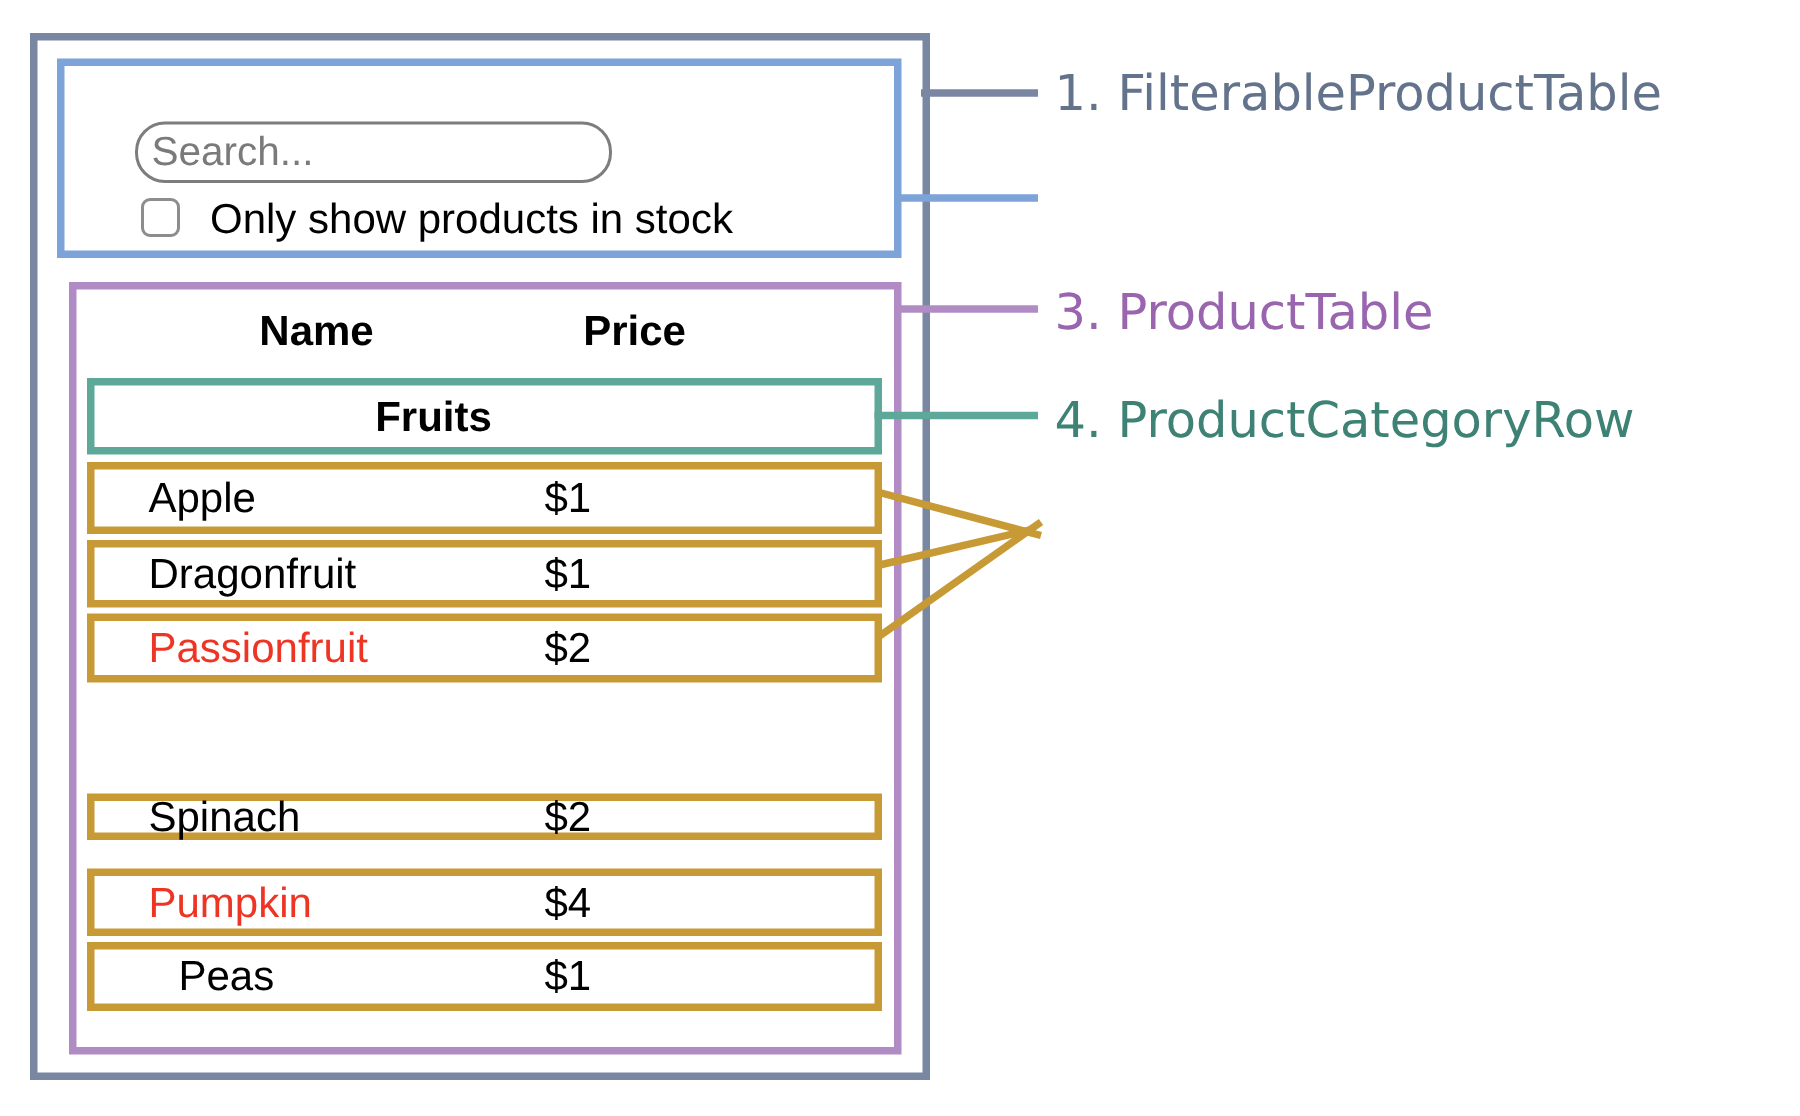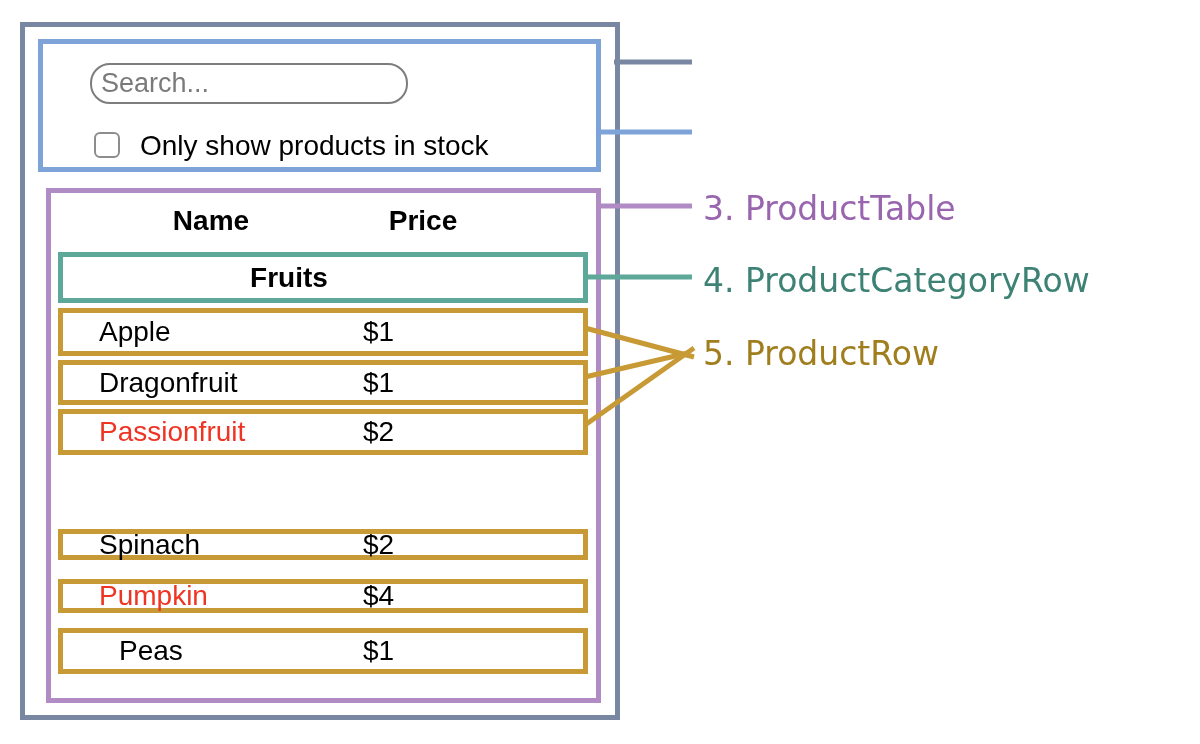--- a/index.html
+++ b/index.html
@@ -6,21 +6,21 @@
   .canvas{
     position:relative;width:1200px;height:744px;background:#ffffff;
     font-family:"Liberation Sans",sans-serif;overflow:hidden;
   }
   .box{position:absolute;box-sizing:border-box;background:transparent;}
   .outer-box{left:20px;top:22px;width:600px;height:698px;border:5px solid var(--slate);}
   .searchbar-box{left:38px;top:39px;width:563px;height:133px;border:5px solid var(--blue);}
   .producttable-box{left:46px;top:188px;width:555px;height:515px;border:5px solid var(--purple);}
 
   .search-input{
-    position:absolute;left:90px;top:63px;width:318px;height:41px;box-sizing:border-box;
+    position:absolute;left:90px;top:81px;width:318px;height:41px;box-sizing:border-box;
     border:2px solid #7d7d7d;border-radius:20px;padding:0 0 0 9px;
     font-family:"Liberation Sans",sans-serif;font-size:27px;color:#0c4a6e;background:#fff;outline:none;
   }
   .search-input::placeholder{color:#7a7a7a;opacity:1;}
 
   .stock-checkbox{
     position:absolute;left:94px;top:132px;width:26px;height:26px;margin:0;
     -webkit-appearance:none;appearance:none;border:2px solid #8d8d8d;border-radius:6px;
     background:#fff;box-sizing:border-box;cursor:pointer;
   }
@@ -88,36 +88,36 @@
   </div>
   <div class="trow product-row" style="top:409px;height:46px;">
     <span class="cell-name oos">Passionfruit</span>
     <span class="cell-price">$2</span>
   </div>
 
   <div class="trow product-row" style="top:529px;height:31px;">
     <span class="cell-name">Spinach</span>
     <span class="cell-price">$2</span>
   </div>
-  <div class="trow product-row" style="top:579px;height:34px;">
+  <div class="trow product-row" style="top:579px;height:45px;">
     <span class="cell-name oos">Pumpkin</span>
     <span class="cell-price">$4</span>
   </div>
   <div class="trow product-row" style="top:628px;height:46px;padding-left:20px;">
     <span class="cell-name">Peas</span>
     <span class="cell-price">$1</span>
   </div>
 
   <svg class="connectors" width="1200" height="744">
     <line x1="614" y1="62" x2="692" y2="62" stroke="var(--slate)" stroke-width="5"></line>
     <line x1="596" y1="132" x2="692" y2="132" stroke="var(--blue)" stroke-width="5"></line>
     <line x1="596" y1="206" x2="692" y2="206" stroke="var(--purple)" stroke-width="5"></line>
     <line x1="583" y1="277" x2="692" y2="277" stroke="var(--teal)" stroke-width="5"></line>
     <line x1="585" y1="328" x2="694" y2="357" stroke="var(--gold)" stroke-width="5"></line>
     <line x1="585" y1="377" x2="688" y2="353" stroke="var(--gold)" stroke-width="5"></line>
     <line x1="585" y1="425" x2="694" y2="348" stroke="var(--gold)" stroke-width="5"></line>
   </svg>
 
+  <div class="legend-item" style="top: 62px; color: rgb(100, 115, 140);">1. FilterableProductTable</div>
   <div class="legend-item" style="top: 208px; color: rgb(153, 101, 174);">3. ProductTable</div>
   <div class="legend-item" style="top: 280px; color: rgb(61, 130, 116);">4. ProductCategoryRow</div>
-  <div class="legend-item" style="top: 353px; color: rgb(160, 126, 30);">5. ProductRow</div>
 
 </div>
 
 </body></html>

